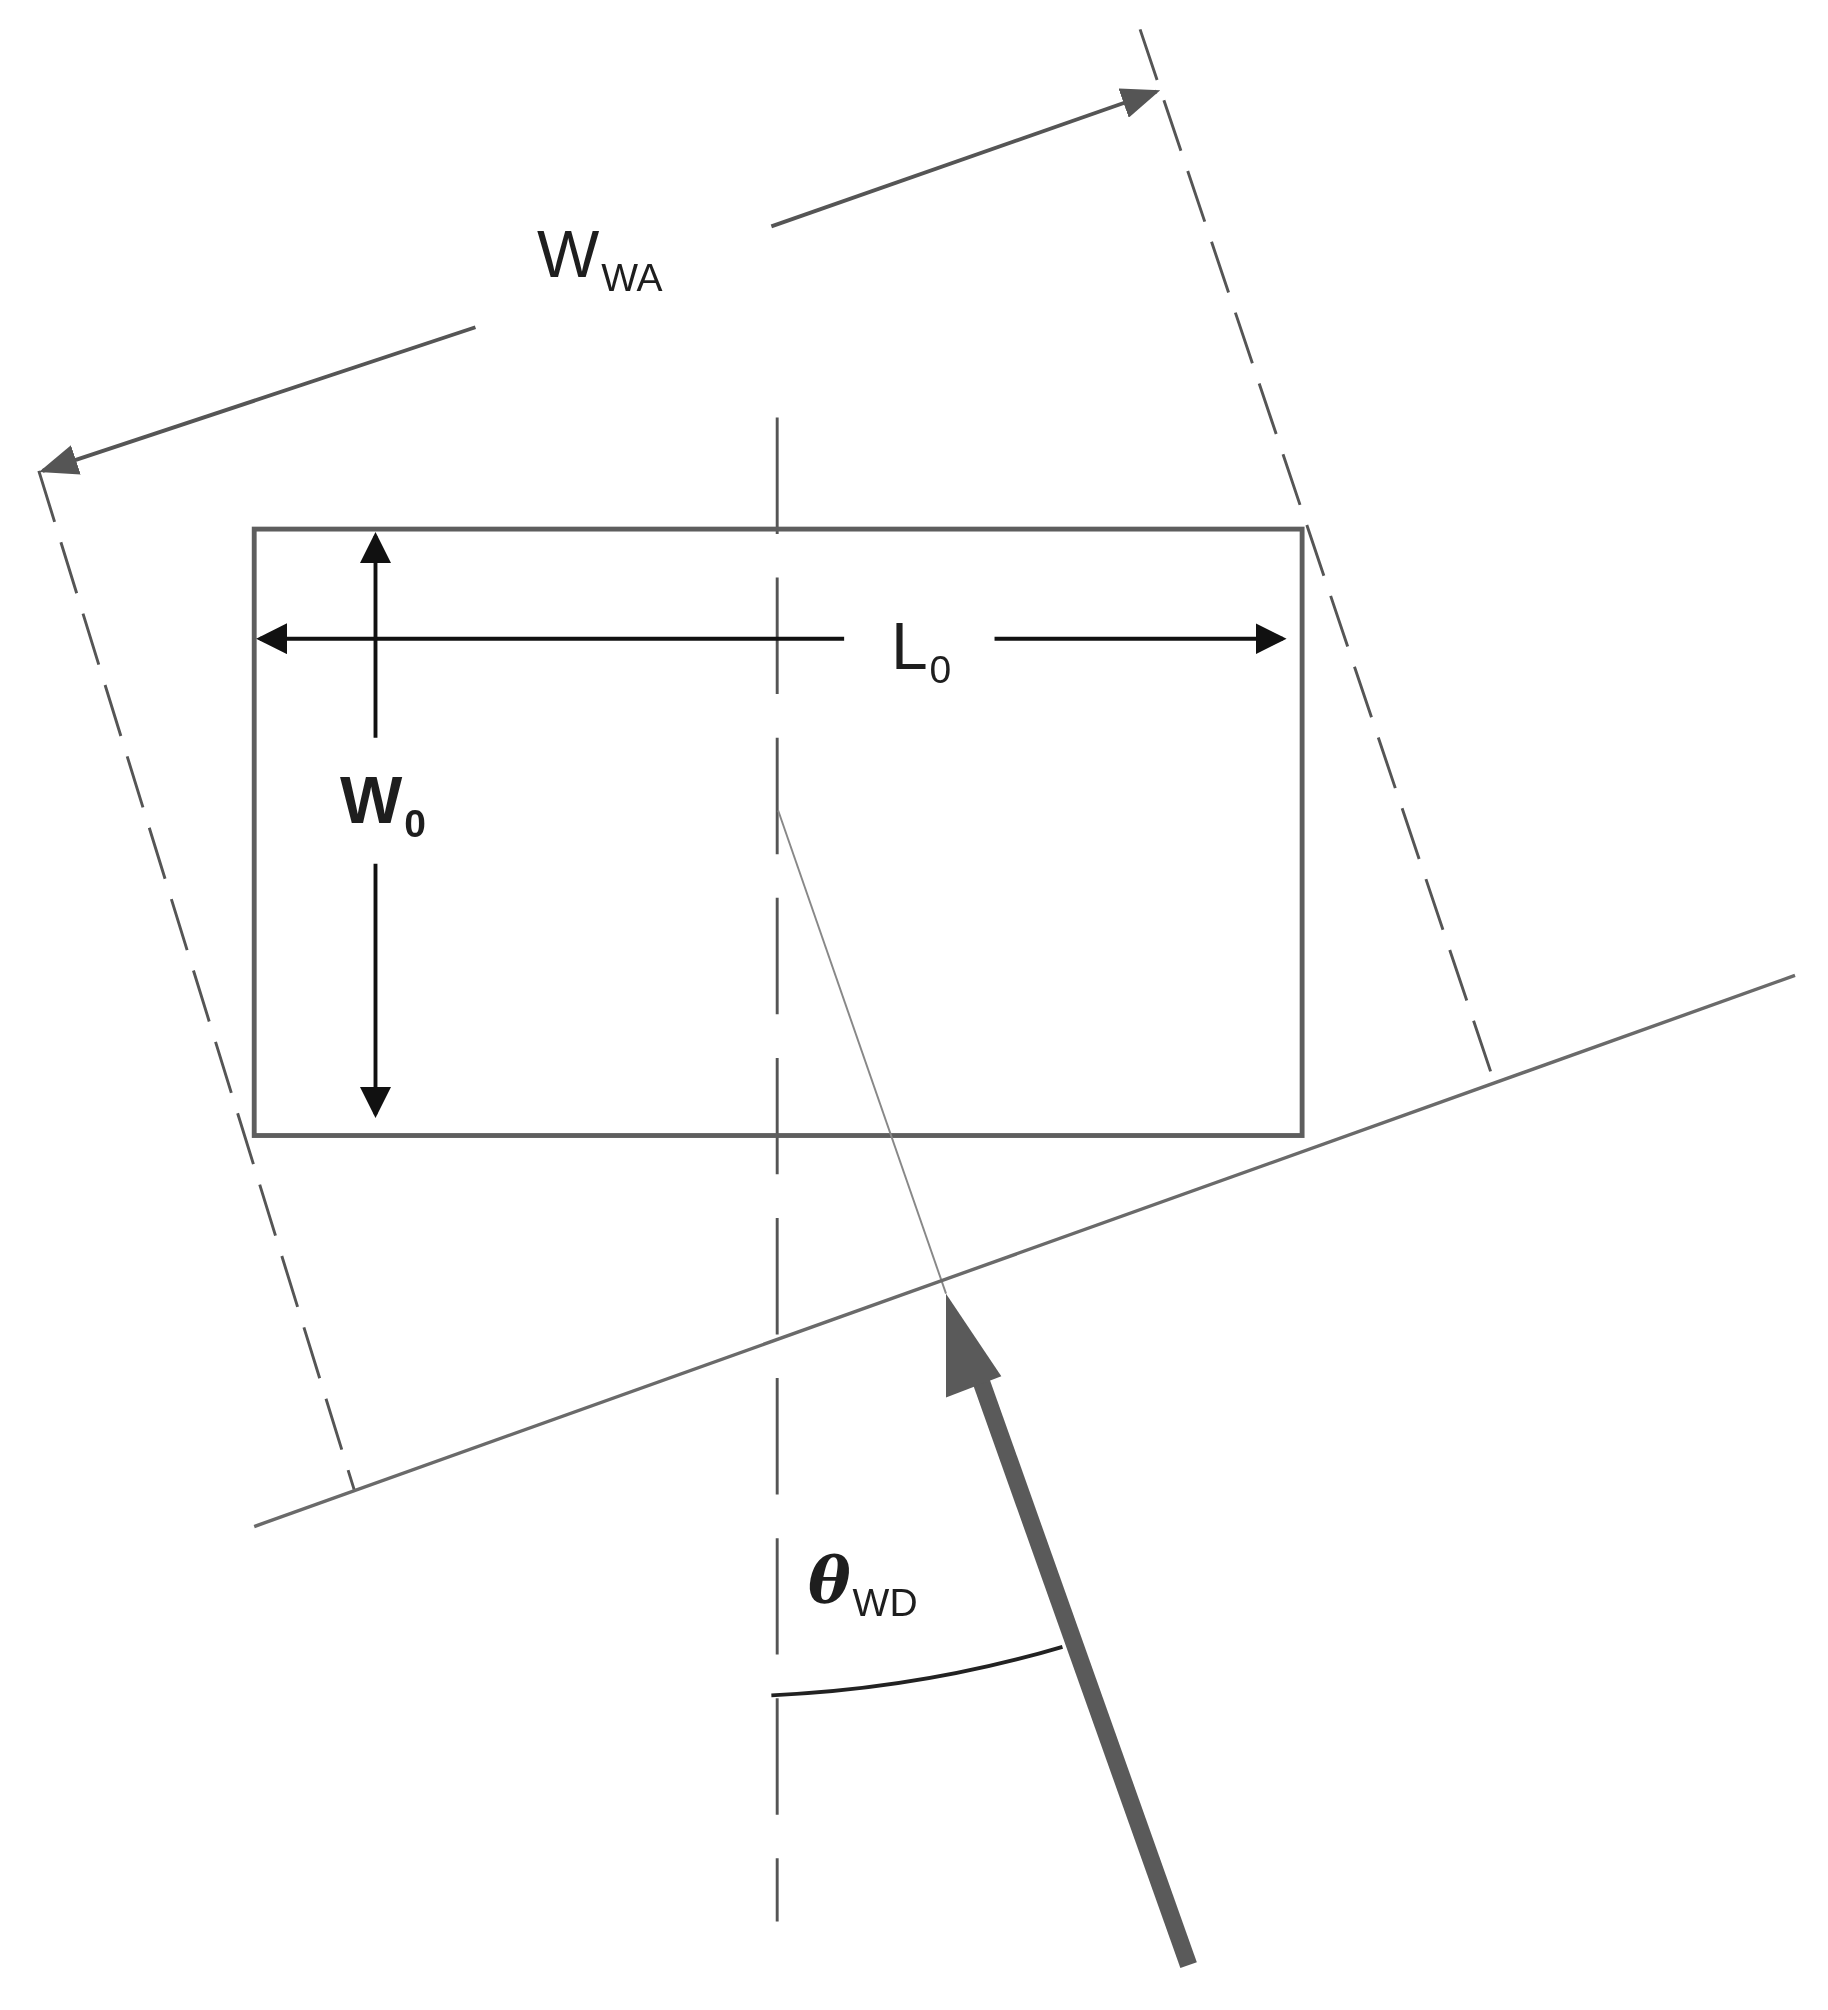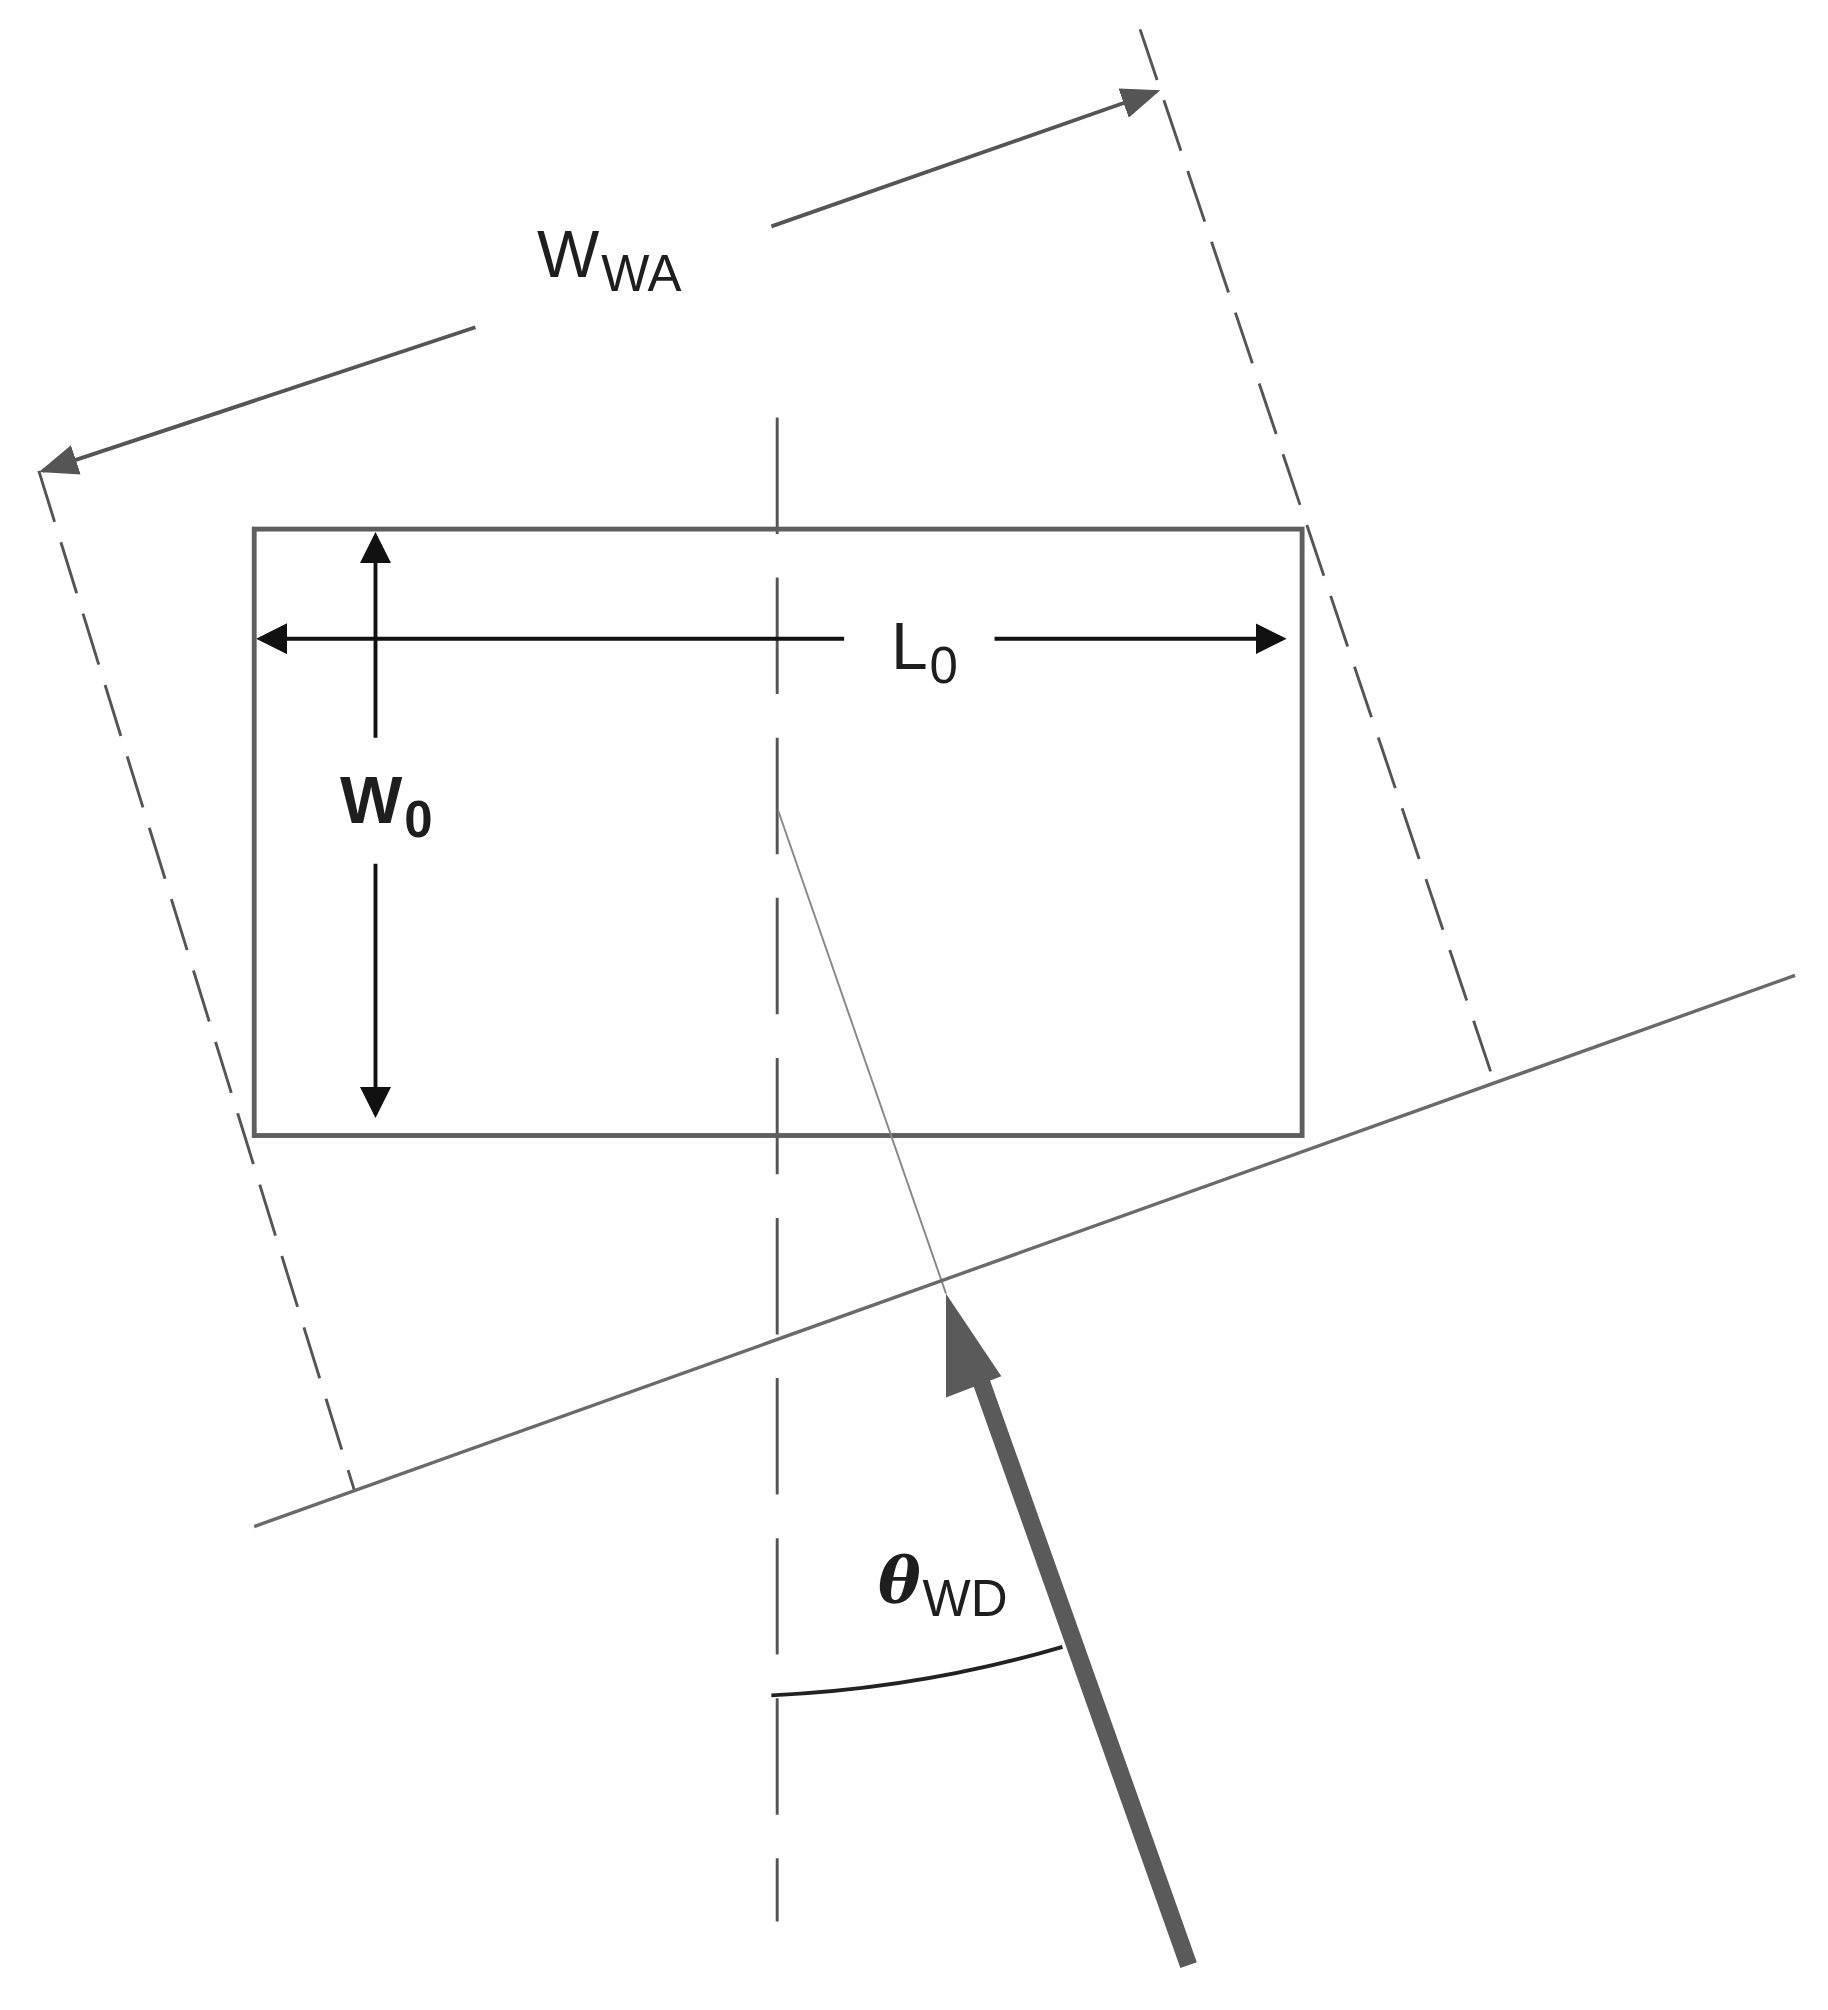--- a/index.html
+++ b/index.html
@@ -1,20 +1,20 @@
 <!DOCTYPE html>
 <html><head>
   <meta charset="utf-8">
   <style>
     html, body { margin: 0; padding: 0; background: #ffffff; }
     body { width: 1828px; height: 2011px; position: relative; overflow: hidden; }
     #diagram { position: absolute; left: 0; top: 0; width: 1828px; height: 2011px; }
     .lbl { position: absolute; font-family: "Liberation Sans", sans-serif; color: #1e1e1e; white-space: nowrap; line-height: 1; }
     .lbl .main { font-size: 66px; }
-    .lbl .sub { font-size: 51px; position: relative; top: 13.6px; margin-left: 1.9px; }
+    .lbl .sub { font-size: 39px; position: relative; top: 13.6px; margin-left: 1.9px; }
     .lbl .theta { font-family: "DejaVu Serif", serif; font-style: italic; font-weight: bold; font-size: 64px; }
   </style>
 </head>
 <body>
 
 <div>
 <svg id="diagram" viewBox="0 0 1884 2072" xmlns="http://www.w3.org/2000/svg">
   <defs>
     <marker id="arrGray" markerWidth="10" markerHeight="8" refX="9" refY="4" orient="auto" markerUnits="strokeWidth">
       <path d="M0,0 L10,4 L0,8 Z" fill="#555"></path>
@@ -55,17 +55,17 @@
 </div>
 
 <div class="lbl" style="left:891px; top:613px;">
   <span class="main">L</span><span class="sub">0</span>
 </div>
 
 <div class="lbl" style="left:340px; top:767px;font-weight:bold;">
   <span class="main">W</span><span class="sub">0</span>
 </div>
 
-<div class="lbl" style="left:878px; top:1548px;">
+<div class="lbl" style="left:808px; top:1548px;">
   <span class="theta">θ</span><span class="sub">WD</span>
 </div>
 </div>
 
 
 </body></html>

